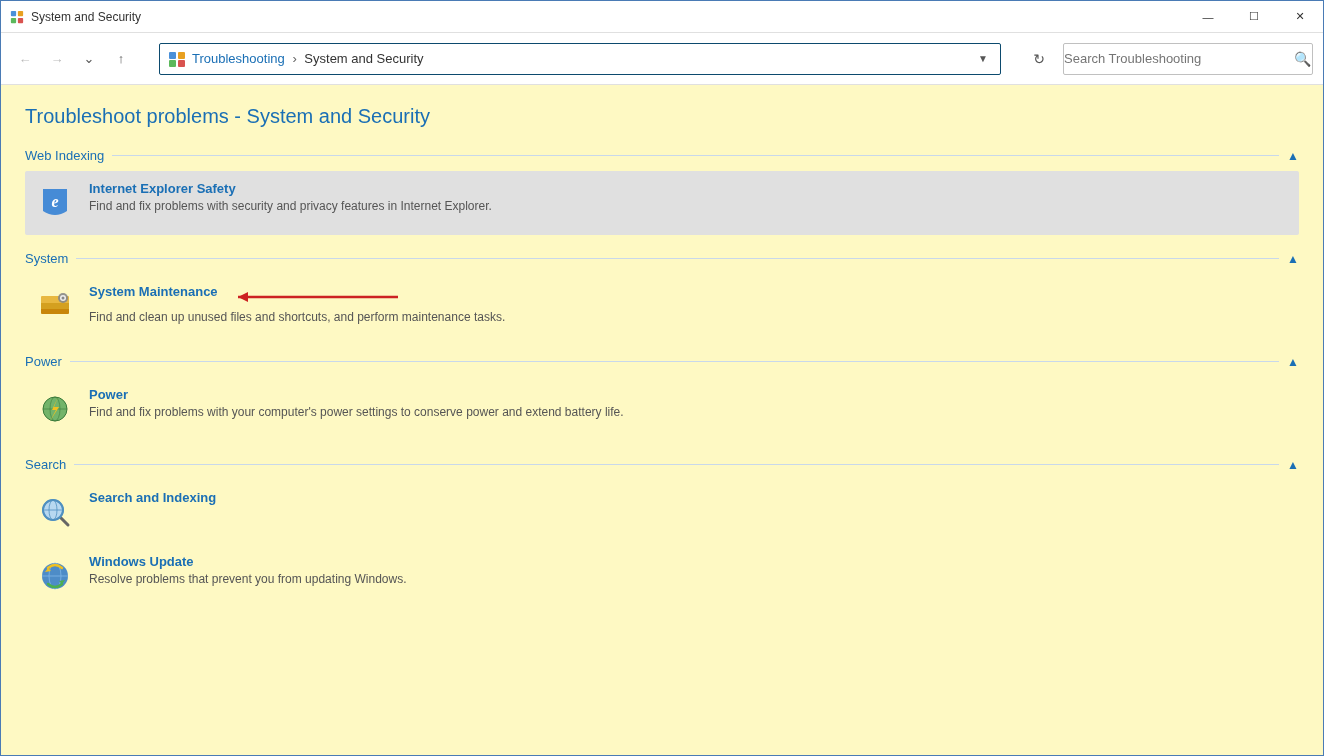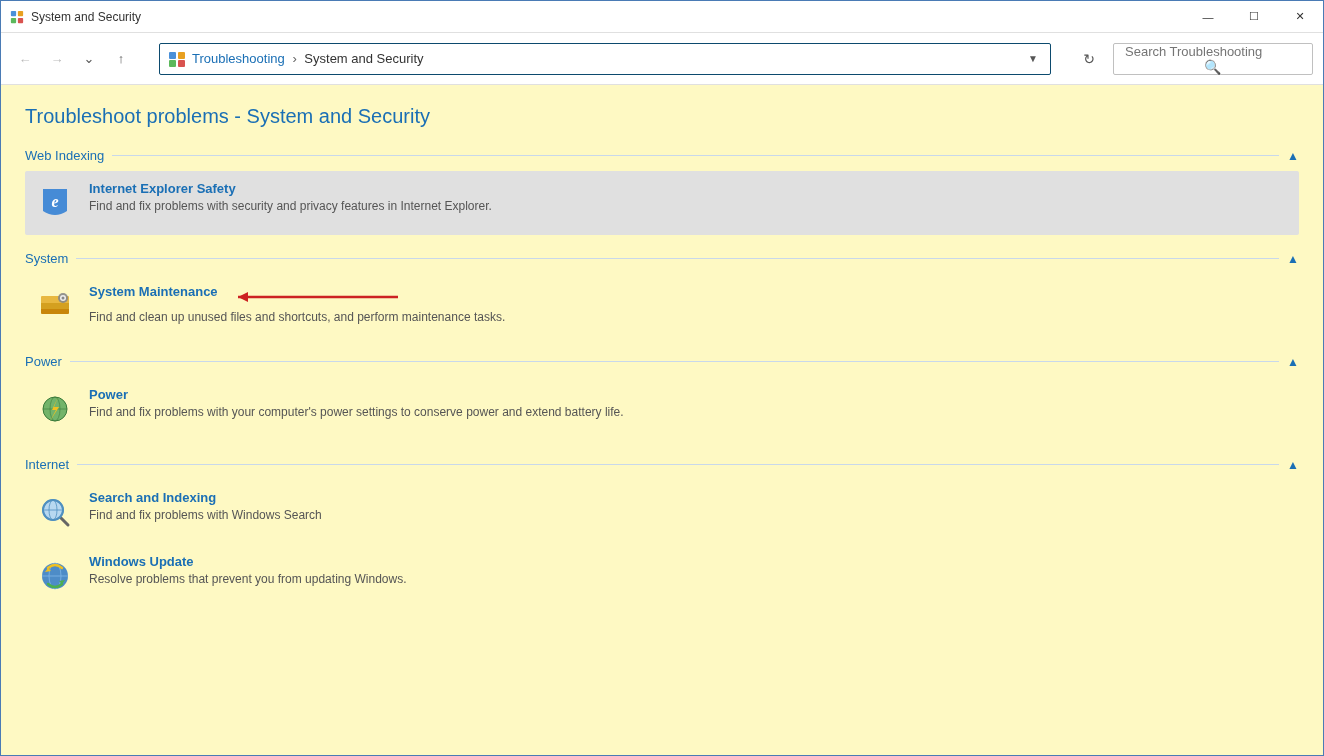--- a/index.html
+++ b/index.html
@@ -132,30 +132,29 @@
       justify-content: center;
       border: none;
       background: transparent;
       cursor: pointer;
       border-radius: 3px;
       color: #555;
       font-size: 14px;
     }
 
     .search-bar {
-      width: 200px;
+      width: 250px;
       height: 32px;
       border: 1px solid #c0c0c0;
       background: #fff;
       display: flex;
       align-items: center;
-      padding: 0 20px;
+      padding: 0 0;
       margin-left: 6px;
       border-radius: 2px;
-      flex-direction: column;
     }
     .search-bar input {
       flex: 1;
       border: none;
       outline: none;
       font-size: 13px;
       color: #888;
       background: transparent;
     }
     .search-bar-icon {
@@ -389,41 +388,40 @@
         </div>
         <div class="item-text">
           <div class="item-title">Power</div>
           <div class="item-desc">Find and fix problems with your computer's power settings to conserve power and extend battery life.</div>
         </div>
       </div>
     </div>
 
     <div class="section">
       <div class="section-header">
-        <span class="section-label">Internet</span>
+        <span class="section-label">Search</span>
         <div class="section-line"></div>
         <span class="section-collapse">▲</span>
       </div>
 
       <div class="list-item">
         <div class="item-icon">
 
           <svg width="36" height="36" viewBox="0 0 36 36">
             <circle cx="16" cy="16" r="10" fill="#b8d8f0" stroke="#5090c0" stroke-width="1.5"></circle>
 
             <ellipse cx="16" cy="16" rx="4" ry="10" fill="none" stroke="#5090c0" stroke-width="0.8"></ellipse>
             <line x1="6" y1="16" x2="26" y2="16" stroke="#5090c0" stroke-width="0.8"></line>
 
             <line x1="24" y1="24" x2="31" y2="31" stroke="#666" stroke-width="3" stroke-linecap="round"></line>
             <circle cx="16" cy="16" r="10" fill="none" stroke="#5090c0" stroke-width="2"></circle>
           </svg>
         </div>
         <div class="item-text">
           <div class="item-title">Search and Indexing</div>
-          <div class="item-desc">Find and fix problems with Windows Search</div>
         </div>
       </div>
 
       <div class="list-item">
         <div class="item-icon">
 
           <svg width="36" height="36" viewBox="0 0 36 36">
             <circle cx="18" cy="18" r="13" fill="#3a80c8" opacity="0.9"></circle>
 
             <ellipse cx="18" cy="18" rx="6" ry="13" fill="none" stroke="#80b8e8" stroke-width="0.8"></ellipse>

